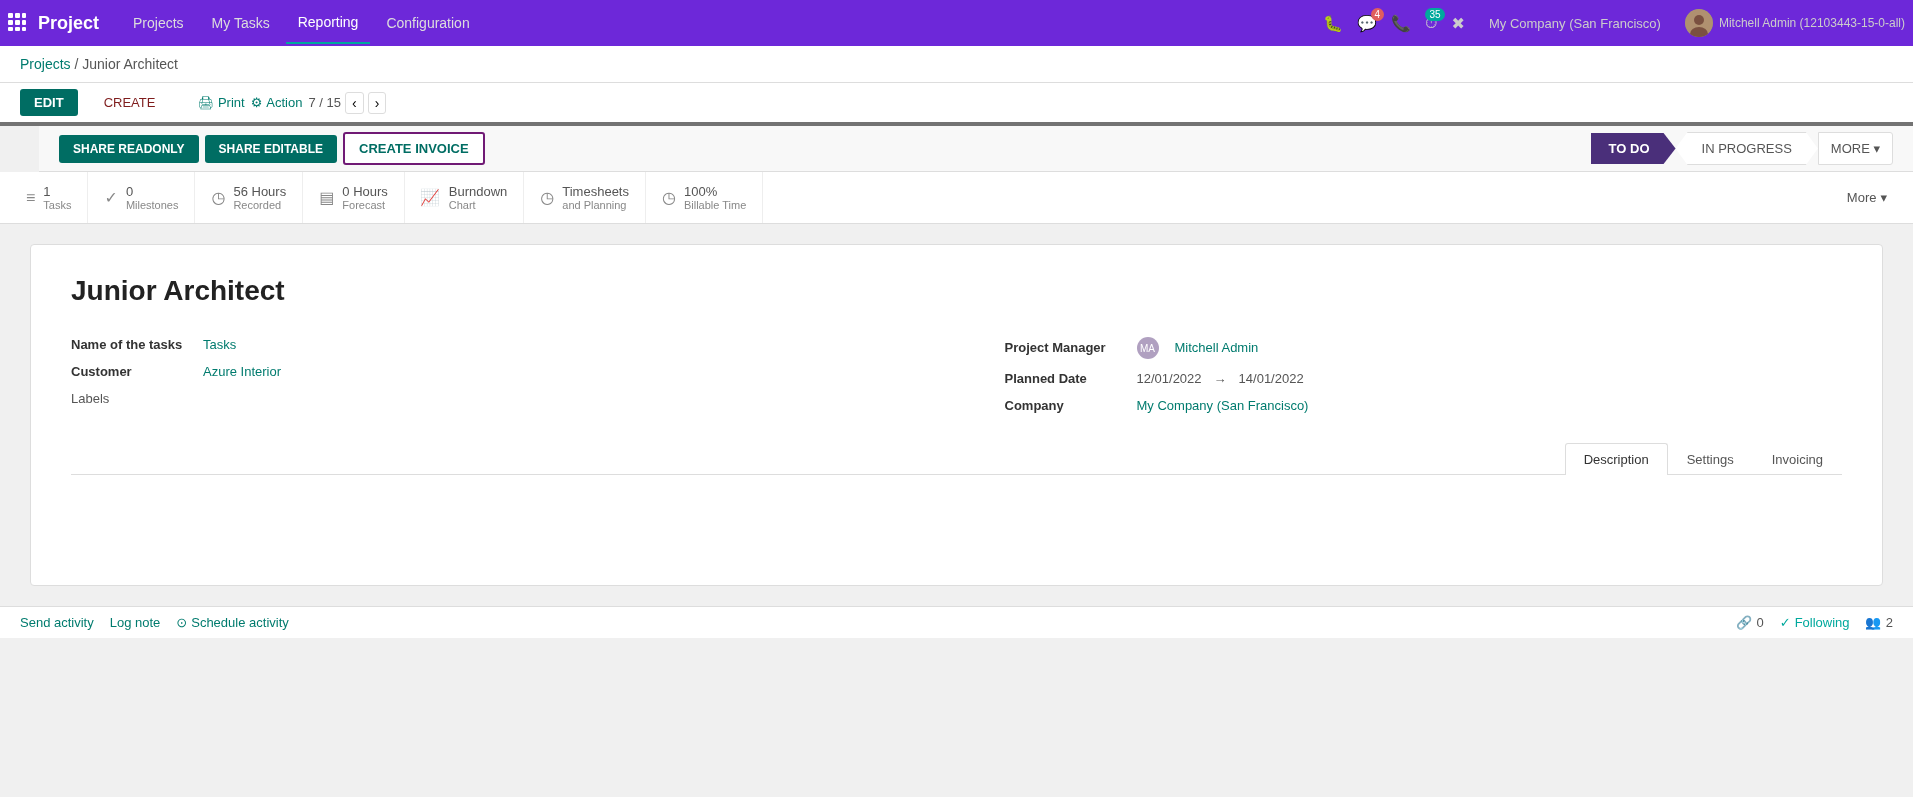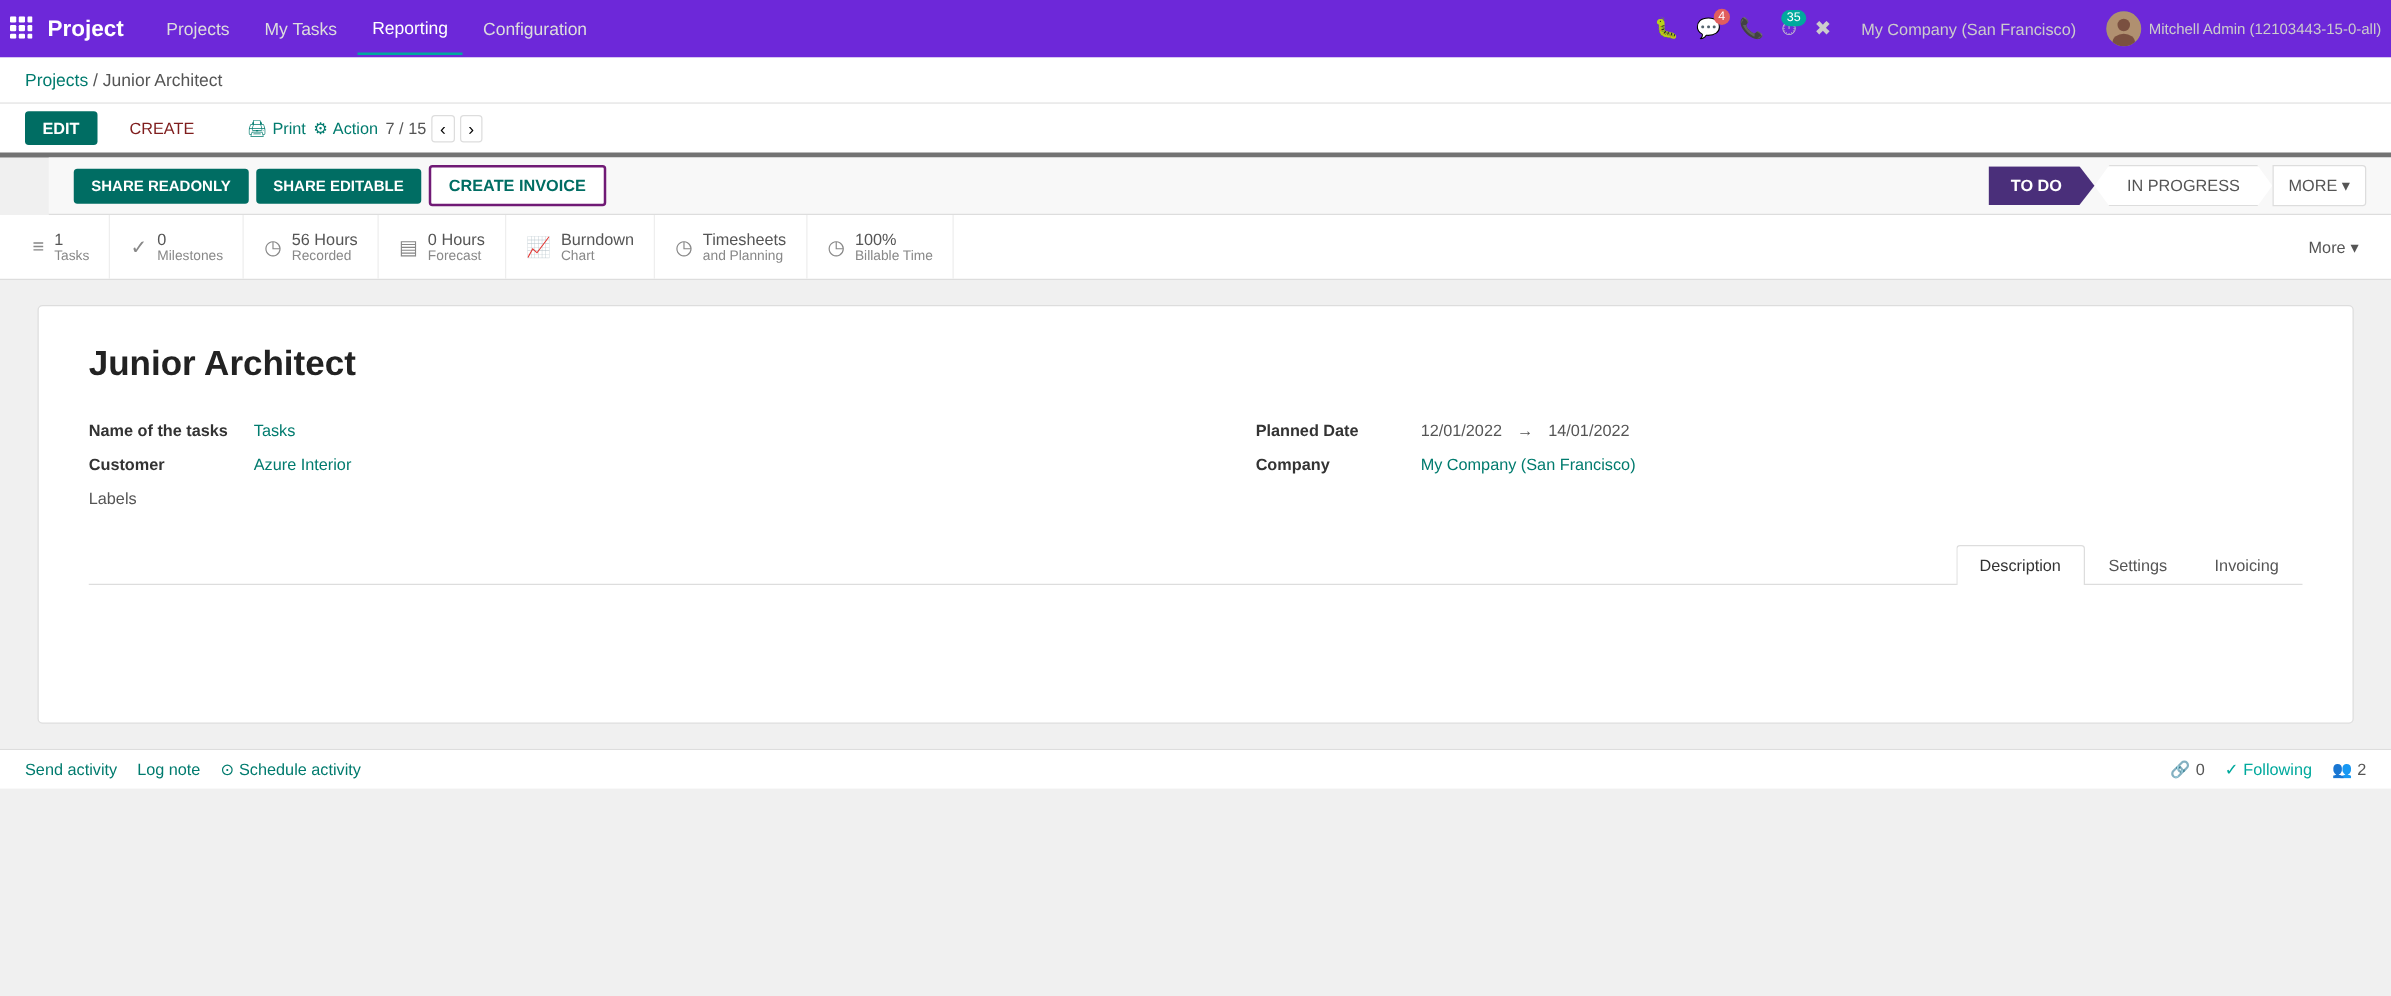--- a/index.html
+++ b/index.html
@@ -446,20 +446,25 @@
           <span class="form-value form-value-link">Azure Interior</span>
         </div>
         <div class="form-row">
           <span class="form-label">Labels</span>
           <span class="form-value"></span>
         </div>
       </div>
 
       <div>
         <div class="form-row">
+          <span class="form-label form-label-bold">Project Manager</span>
+          <span class="mini-avatar">MA</span>
+          <span class="form-value form-value-link">Mitchell Admin</span>
+        </div>
+        <div class="form-row">
           <span class="form-label form-label-bold">Planned Date</span>
           <span class="form-value">12/01/2022</span>
           <span class="form-value"> → </span>
           <span class="form-value">14/01/2022</span>
         </div>
         <div class="form-row">
           <span class="form-label form-label-bold">Company</span>
           <span class="form-value form-value-link">My Company (San Francisco)</span>
         </div>
       </div>

